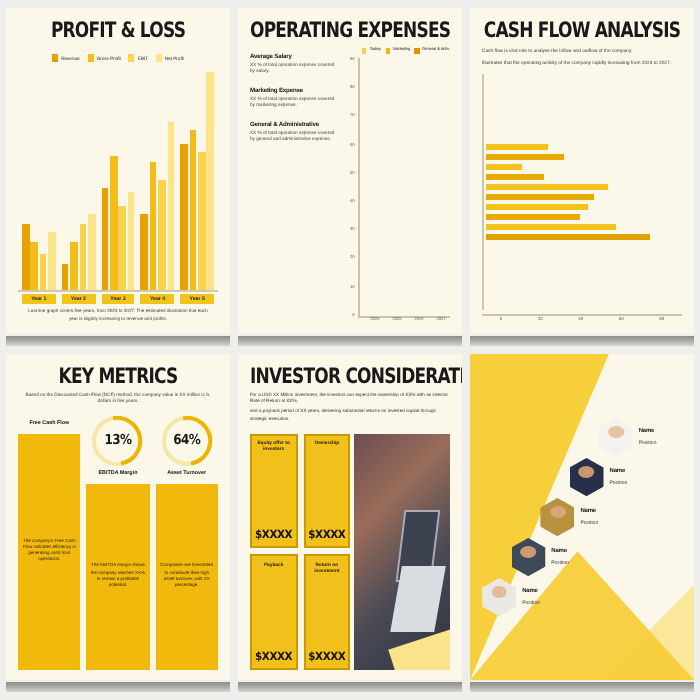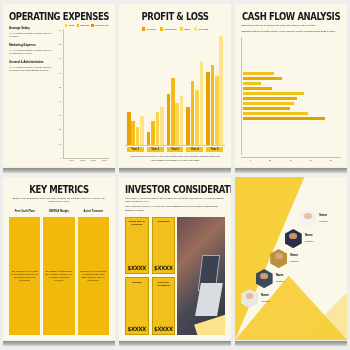--- a/index.html
+++ b/index.html
@@ -241,20 +241,85 @@
   .team-name {
     font-size: 3px; line-height: 3.6px; font-weight: 700; color: #151515;
     letter-spacing: -0.1px;
   }
   .team-pos { font-size: 2.5px; line-height: 3px; color: #3c3c3c; }
 </style>
 </head>
 <body>
 
 <div id="grid">
+
+  <div class="slide-wrap">
+    <div class="slide">
+      <div class="slide-title">PROFIT &amp; LOSS</div>
+      <div class="legend" id="pl-legend">
+          <div class="legend-item">
+            <span class="legend-swatch" style="background: rgb(232, 161, 0);"></span>
+            <span class="legend-label">Revenue</span>
+          </div>
+          <div class="legend-item">
+            <span class="legend-swatch" style="background: rgb(243, 188, 24);"></span>
+            <span class="legend-label">Gross Profit</span>
+          </div>
+          <div class="legend-item">
+            <span class="legend-swatch" style="background: rgb(249, 211, 77);"></span>
+            <span class="legend-label">EBIT</span>
+          </div>
+          <div class="legend-item">
+            <span class="legend-swatch" style="background: rgb(251, 228, 137);"></span>
+            <span class="legend-label">Net Profit</span>
+          </div>
+        </div>
+      <div class="pl-chart" id="pl-chart">
+          <div class="pl-group">
+            <div class="pl-bar" style="height: 30%; background: rgb(232, 161, 0);"></div>
+            <div class="pl-bar" style="height: 22%; background: rgb(243, 188, 24);"></div>
+            <div class="pl-bar" style="height: 16%; background: rgb(249, 211, 77);"></div>
+            <div class="pl-bar" style="height: 26%; background: rgb(251, 228, 137);"></div>
+          </div>
+          <div class="pl-group">
+            <div class="pl-bar" style="height: 12%; background: rgb(232, 161, 0);"></div>
+            <div class="pl-bar" style="height: 22%; background: rgb(243, 188, 24);"></div>
+            <div class="pl-bar" style="height: 30%; background: rgb(249, 211, 77);"></div>
+            <div class="pl-bar" style="height: 34%; background: rgb(251, 228, 137);"></div>
+          </div>
+          <div class="pl-group">
+            <div class="pl-bar" style="height: 46%; background: rgb(232, 161, 0);"></div>
+            <div class="pl-bar" style="height: 60%; background: rgb(243, 188, 24);"></div>
+            <div class="pl-bar" style="height: 38%; background: rgb(249, 211, 77);"></div>
+            <div class="pl-bar" style="height: 44%; background: rgb(251, 228, 137);"></div>
+          </div>
+          <div class="pl-group">
+            <div class="pl-bar" style="height: 34%; background: rgb(232, 161, 0);"></div>
+            <div class="pl-bar" style="height: 58%; background: rgb(243, 188, 24);"></div>
+            <div class="pl-bar" style="height: 50%; background: rgb(249, 211, 77);"></div>
+            <div class="pl-bar" style="height: 76%; background: rgb(251, 228, 137);"></div>
+          </div>
+          <div class="pl-group">
+            <div class="pl-bar" style="height: 66%; background: rgb(232, 161, 0);"></div>
+            <div class="pl-bar" style="height: 72%; background: rgb(243, 188, 24);"></div>
+            <div class="pl-bar" style="height: 62%; background: rgb(249, 211, 77);"></div>
+            <div class="pl-bar" style="height: 98%; background: rgb(251, 228, 137);"></div>
+          </div>
+        </div>
+      <div class="pl-labels" id="pl-xlabels">
+          <span>Year 1</span>
+          <span>Year 2</span>
+          <span>Year 3</span>
+          <span>Year 4</span>
+          <span>Year 5</span>
+        </div>
+      <div class="caption">Last line graph covers five years, from 2023 to 2027. The estimated illustration that each year is slightly increasing to revenue and profits.</div>
+    </div>
+    <div class="shadow-bar"></div>
+  </div>
 
   <div class="slide-wrap">
     <div class="slide">
       <div class="slide-title left">OPERATING EXPENSES</div>
       <div class="oe-body">
         <div class="oe-left">
           <div>
             <div class="oe-item-title">Average Salary</div>
             <div class="oe-item-desc">XX % of total operation expense covered by salary.</div>
           </div>
@@ -325,85 +390,20 @@
               <span>2027</span>
             </div>
         </div>
       </div>
     </div>
     <div class="shadow-bar"></div>
   </div>
 
   <div class="slide-wrap">
     <div class="slide">
-      <div class="slide-title">PROFIT &amp; LOSS</div>
-      <div class="legend" id="pl-legend">
-          <div class="legend-item">
-            <span class="legend-swatch" style="background: rgb(232, 161, 0);"></span>
-            <span class="legend-label">Revenue</span>
-          </div>
-          <div class="legend-item">
-            <span class="legend-swatch" style="background: rgb(243, 188, 24);"></span>
-            <span class="legend-label">Gross Profit</span>
-          </div>
-          <div class="legend-item">
-            <span class="legend-swatch" style="background: rgb(249, 211, 77);"></span>
-            <span class="legend-label">EBIT</span>
-          </div>
-          <div class="legend-item">
-            <span class="legend-swatch" style="background: rgb(251, 228, 137);"></span>
-            <span class="legend-label">Net Profit</span>
-          </div>
-        </div>
-      <div class="pl-chart" id="pl-chart">
-          <div class="pl-group">
-            <div class="pl-bar" style="height: 30%; background: rgb(232, 161, 0);"></div>
-            <div class="pl-bar" style="height: 22%; background: rgb(243, 188, 24);"></div>
-            <div class="pl-bar" style="height: 16%; background: rgb(249, 211, 77);"></div>
-            <div class="pl-bar" style="height: 26%; background: rgb(251, 228, 137);"></div>
-          </div>
-          <div class="pl-group">
-            <div class="pl-bar" style="height: 12%; background: rgb(232, 161, 0);"></div>
-            <div class="pl-bar" style="height: 22%; background: rgb(243, 188, 24);"></div>
-            <div class="pl-bar" style="height: 30%; background: rgb(249, 211, 77);"></div>
-            <div class="pl-bar" style="height: 34%; background: rgb(251, 228, 137);"></div>
-          </div>
-          <div class="pl-group">
-            <div class="pl-bar" style="height: 46%; background: rgb(232, 161, 0);"></div>
-            <div class="pl-bar" style="height: 60%; background: rgb(243, 188, 24);"></div>
-            <div class="pl-bar" style="height: 38%; background: rgb(249, 211, 77);"></div>
-            <div class="pl-bar" style="height: 44%; background: rgb(251, 228, 137);"></div>
-          </div>
-          <div class="pl-group">
-            <div class="pl-bar" style="height: 34%; background: rgb(232, 161, 0);"></div>
-            <div class="pl-bar" style="height: 58%; background: rgb(243, 188, 24);"></div>
-            <div class="pl-bar" style="height: 50%; background: rgb(249, 211, 77);"></div>
-            <div class="pl-bar" style="height: 76%; background: rgb(251, 228, 137);"></div>
-          </div>
-          <div class="pl-group">
-            <div class="pl-bar" style="height: 66%; background: rgb(232, 161, 0);"></div>
-            <div class="pl-bar" style="height: 72%; background: rgb(243, 188, 24);"></div>
-            <div class="pl-bar" style="height: 62%; background: rgb(249, 211, 77);"></div>
-            <div class="pl-bar" style="height: 98%; background: rgb(251, 228, 137);"></div>
-          </div>
-        </div>
-      <div class="pl-labels" id="pl-xlabels">
-          <span>Year 1</span>
-          <span>Year 2</span>
-          <span>Year 3</span>
-          <span>Year 4</span>
-          <span>Year 5</span>
-        </div>
-      <div class="caption">Last line graph covers five years, from 2023 to 2027. The estimated illustration that each year is slightly increasing to revenue and profits.</div>
-    </div>
-    <div class="shadow-bar"></div>
-  </div>
-
-  <div class="slide-wrap">
-    <div class="slide">
       <div class="slide-title">CASH FLOW ANALYSIS</div>
       <div class="cf-note">Cash flow is vital role to analyse the inflow and outflow of the company.</div>
       <div class="cf-note second">Illustrates that the operating activity of the company rapidly increasing from 2023 to 2027.</div>
       <div class="cf-plot" id="cf-plot">
           <div class="cf-row" style="width: 32%; background: rgb(243, 194, 28);"></div>
           <div class="cf-row" style="width: 40%; background: rgb(232, 169, 0);"></div>
           <div class="cf-row" style="width: 18%; background: rgb(243, 194, 28);"></div>
           <div class="cf-row" style="width: 30%; background: rgb(232, 169, 0);"></div>
           <div class="cf-row" style="width: 62%; background: rgb(243, 194, 28);"></div>
           <div class="cf-row" style="width: 55%; background: rgb(232, 169, 0);"></div>
@@ -426,24 +426,30 @@
   <div class="slide-wrap">
     <div class="slide">
       <div class="slide-title">KEY METRICS</div>
       <div class="km-desc">Based on the Discounted Cash Flow (DCF) method, the company value is XX million U.S. dollars in five years.</div>
       <div class="km-row" id="km-row">
           <div class="km-col">
             <div class="km-label">Free Cash Flow</div>
             <div class="km-card">The company's Free Cash Flow indicates efficiency in generating cash from operations.</div>
           </div>
           <div class="km-col">
+            <div class="km-ring">
+              <div class="km-val">13%</div>
+            </div>
             <div class="km-label">EBITDA Margin</div>
             <div class="km-card">The EBITDA margin shows the company reaches XX% to remain a profitable potential.</div>
           </div>
           <div class="km-col">
+            <div class="km-ring">
+              <div class="km-val">64%</div>
+            </div>
             <div class="km-label">Asset Turnover</div>
             <div class="km-card">Companies are forecasted to contribute their high asset turnover, with XX percentage.</div>
           </div>
         </div>
     </div>
     <div class="shadow-bar"></div>
   </div>
 
   <div class="slide-wrap">
     <div class="slide">

